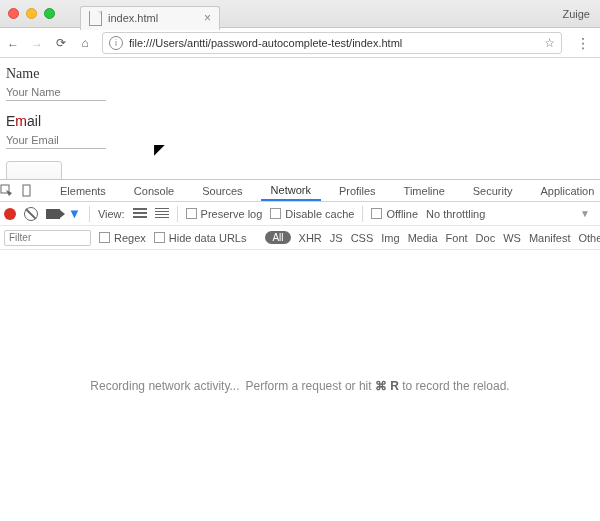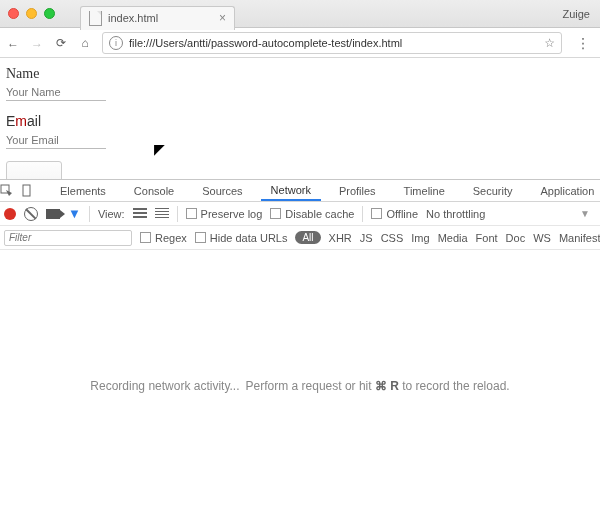--- a/index.html
+++ b/index.html
@@ -5,21 +5,21 @@
   * { box-sizing: border-box; margin: 0; padding: 0; font-family: -apple-system, "Helvetica Neue", Arial, sans-serif; }
   body { width: 600px; height: 521px; background: #fff; overflow: hidden; font-size: 12px; color: #333; }
 
   
   .titlebar { height: 28px; background: linear-gradient(#ededed,#e2e2e2); border-bottom: 1px solid #c7c7c7; display: flex; align-items: center; padding: 0 8px; position: relative; }
   .traffic { display: flex; gap: 7px; }
   .dot { width: 11px; height: 11px; border-radius: 50%; }
   .dot.red { background: #ff5f57; border:1px solid #e1483f; }
   .dot.yellow { background: #ffbd2e; border:1px solid #e0a128; }
   .dot.green { background: #28c940; border:1px solid #1fa52f; }
-  .tab { margin-left: 25px; height: 24px; background:#f7f7f7; border:1px solid #c9c9c9; border-bottom:none; border-radius:3px 3px 0 0; display:flex; align-items:center; padding:0 8px; width:155px; position: relative; top:4px; }
+  .tab { margin-left: 25px; height: 24px; background:#f7f7f7; border:1px solid #c9c9c9; border-bottom:none; border-radius:3px 3px 0 0; display:flex; align-items:center; padding:0 8px; width:140px; position: relative; top:4px; }
   .tab .favicon { width:13px; height:15px; border:1px solid #999; border-top:none; position:relative; margin-right:6px; }
   .tab .favicon:before { content:""; position:absolute; top:0; right:0; border-top:4px solid #e2e2e2; border-left:4px solid transparent; }
   .tab .title { font-size:11px; color:#555; flex:1; }
   .tab .close { color:#888; font-size:12px; }
   .profile { position:absolute; right:10px; font-size:11px; color:#555; }
 
   
   .toolbar { height:30px; border-bottom:1px solid #d7d7d7; display:flex; align-items:center; padding:0 6px; gap:10px; }
   .nav-icon { color:#5f5f5f; width:14px; display:flex; justify-content:center; }
   .nav-icon.disabled { color:#bdbdbd; }
@@ -55,22 +55,22 @@
   .cam { width:14px; height:10px; background:#555; position:relative; }
   .cam:after { content:""; position:absolute; right:-5px; top:1px; border-left:5px solid #555; border-top:4px solid transparent; border-bottom:4px solid transparent; }
   .funnel { color:#2b7de9; font-size:13px; }
   .chk { width:11px; height:11px; border:1px solid #999; display:inline-block; }
   .opt { display:flex; align-items:center; gap:4px; white-space:nowrap; }
   .select { display:flex; align-items:flex-end; gap:3px; }
   .end-caret { margin-left:auto; color:#999; font-size:10px; padding-right:6px; }
   .view-ico { width:14px; height:12px; display:flex; flex-direction:column; gap:2px; }
   .view-ico span { height:2px; background:#666; }
 
-  .filter-input { width:128px; height:16px; border:1px solid #ccc; border-radius:2px; font-size:10px; padding:0 4px; color:#888;font-style:italic; }
-  .pill { background:#6b6b6b; color:#fff; border-radius:8px; padding:1px 7px; font-size:10px; }
+  .filter-input { width:87px; height:16px; border:1px solid #ccc; border-radius:2px; font-size:10px; padding:0 4px; color:#888; }
+  .pill { background:#6b6b6b; color:#fff; border-radius:8px; padding:1px 7px; font-size:10px;margin-left:11px; }
   .ftype { font-size:11px; color:#555; }
 
   .dt-body { flex:1; display:flex; flex-direction:row; align-items:center; justify-content:center; color:#888; font-size:12px; gap:6px; }
   .shortcut { font-weight:bold; color:#666; }
 </style>
 </head>
 <body>
 
 <div class="titlebar">
   <div class="traffic">

